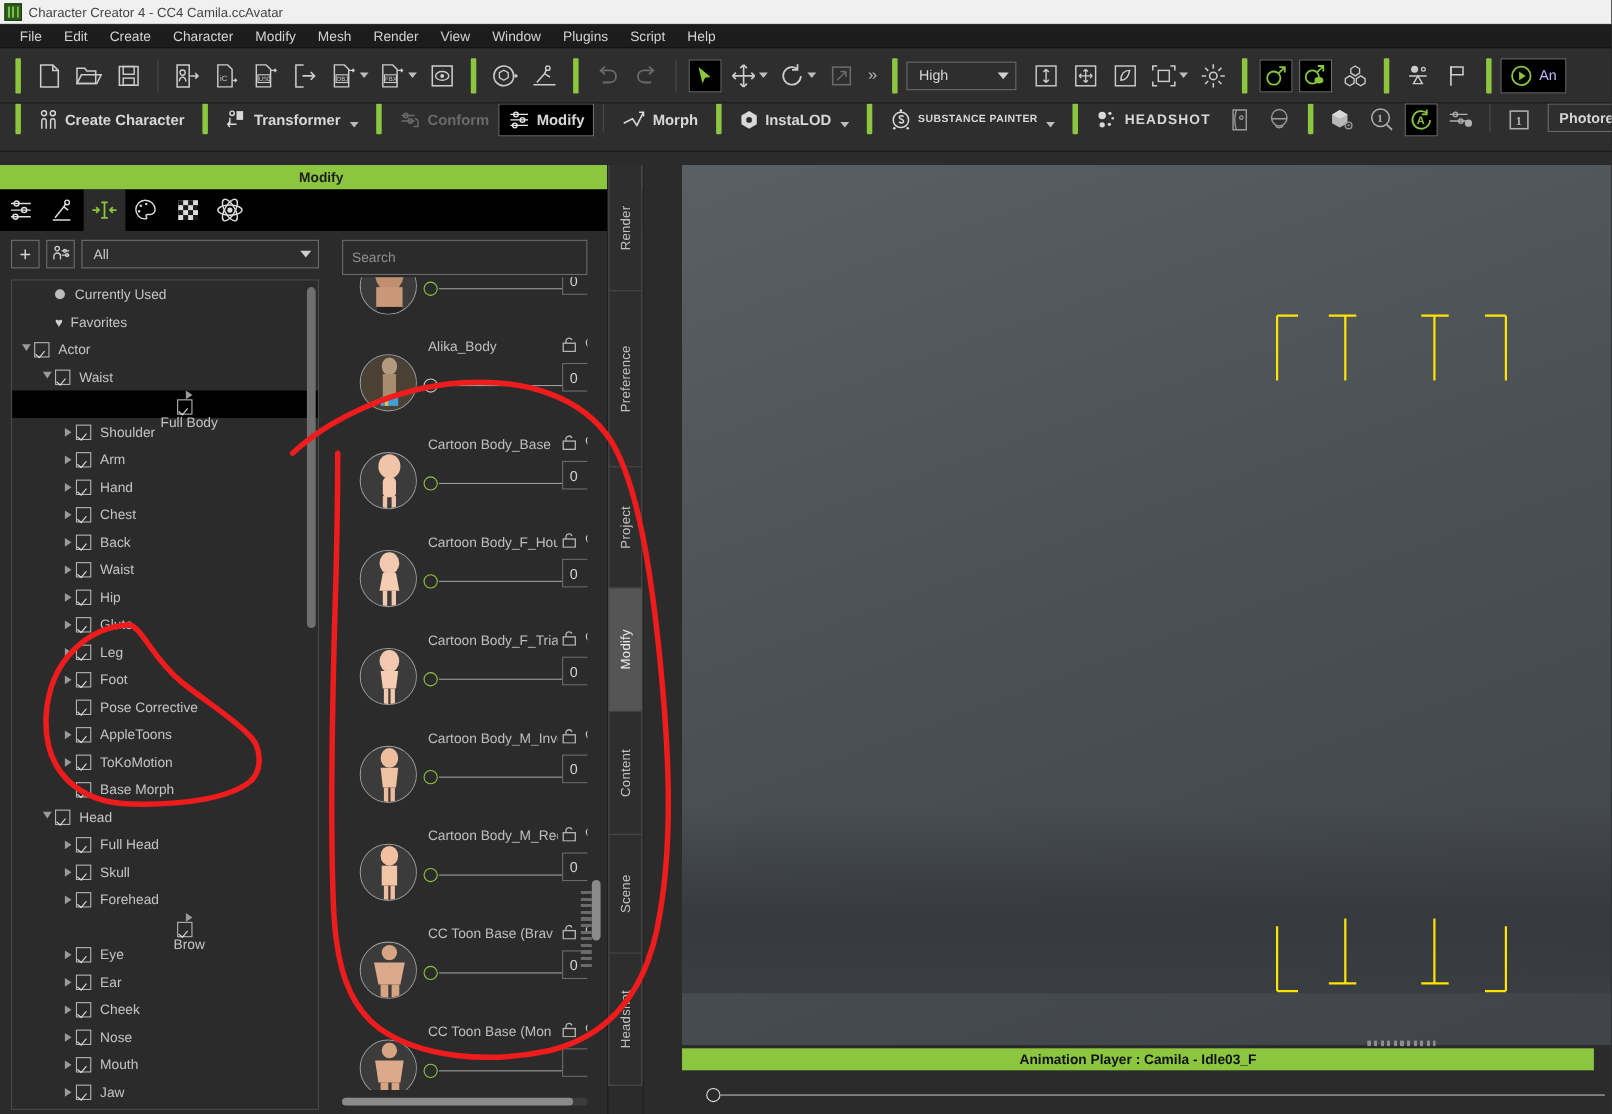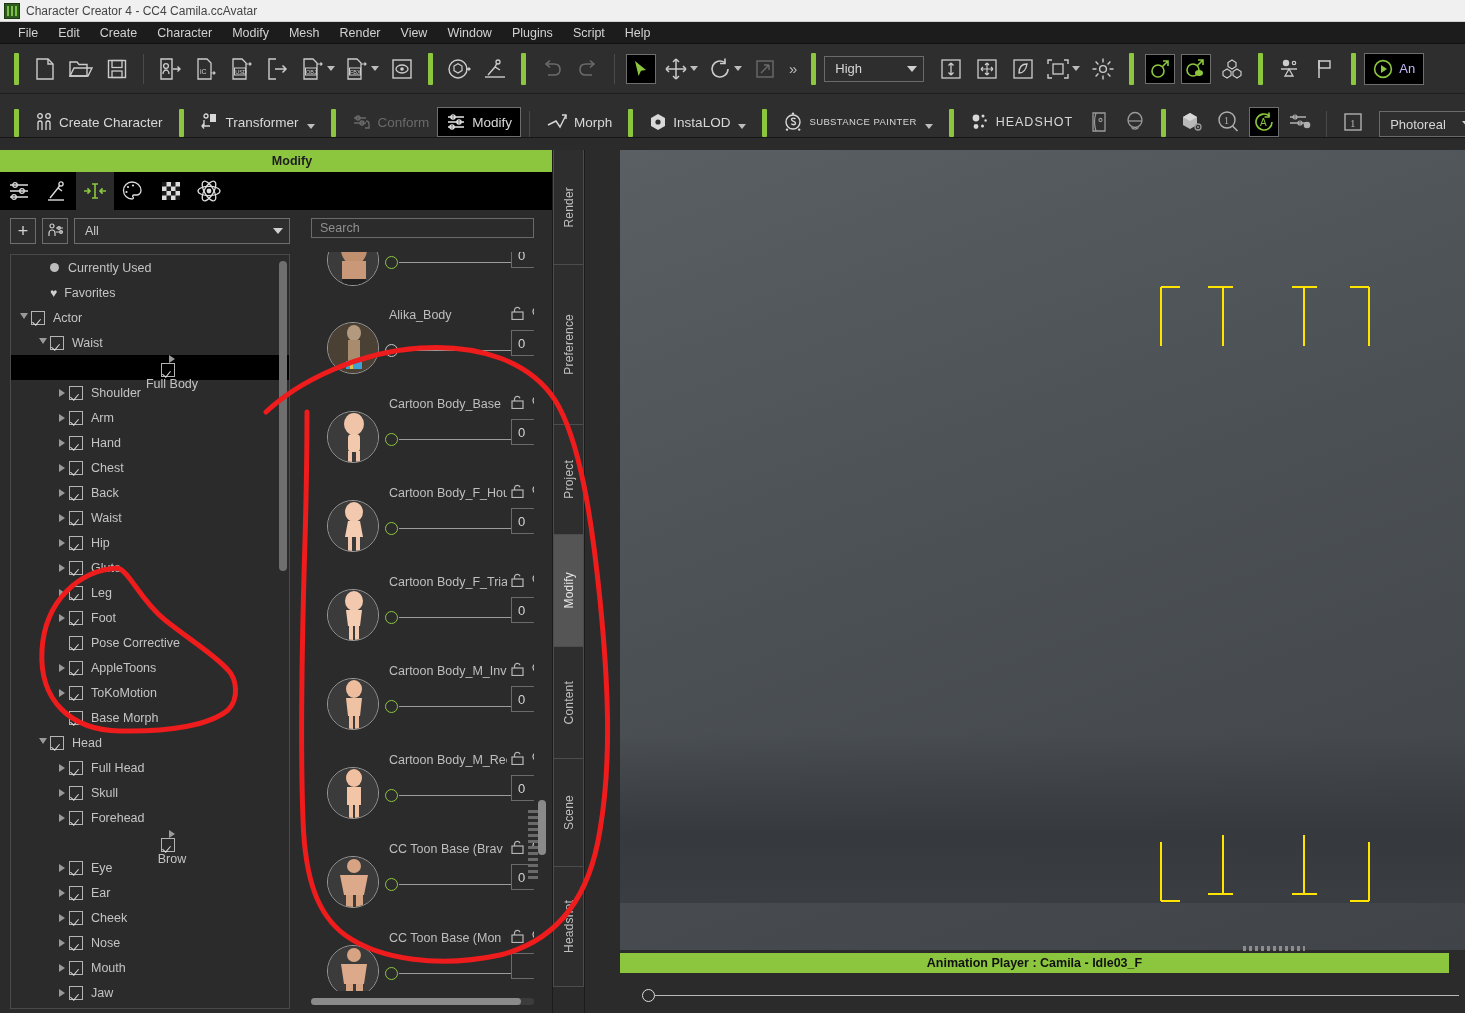--- a/index.html
+++ b/index.html
@@ -46,22 +46,22 @@
   .caret { width:0;height:0;border-left:4px solid transparent;border-right:4px solid transparent;
            border-top:5px solid #bdbdbd; margin-left:2px; flex:none; }
   .chev { color:#bdbdbd; font-size:15px; margin:0 6px; flex:none;}
   .combo { height:26px; border:1px solid #6a6a6a; background:#2e2e2e; display:flex;
            align-items:center; padding:0 6px 0 10px; color:#d6d6d6; font-size:13px; flex:none;}
   .combo .cv { flex:1; }
   .combo .ca { width:0;height:0;border-left:5px solid transparent;border-right:5px solid transparent;
                border-top:6px solid #d0d0d0; margin-left:12px;}
 
   
-  #toolbar2 { height:44px; background:#2e2e2e; display:flex; align-items:flex-end;
-              padding-left:6px; border-bottom:1px solid #151515; }
+  #toolbar2 { height:44px; background:#2e2e2e; display:flex; align-items:flex-start;
+              padding-left:6px; border-bottom:1px solid #151515;font-weight:bold; }
   .mbtn { display:flex; align-items:center; height:30px; padding:0 8px; color:#d8d8d8;
           font-size:13.5px; flex:none; white-space:nowrap;}
   .mbtn.sel { background:#000; border:1px solid #6d6d6d; }
   .mbtn.dis { color:#6a6a6a; }
   .mbtn .ic { margin-right:6px; display:flex; align-items:center; }
 
   
   #main { position:absolute; left:0; top:150px; right:0; bottom:0; }
 
   
@@ -102,21 +102,21 @@
                border-right:1.6px solid #dcdcdc; border-bottom:1.6px solid #dcdcdc;
                transform:rotate(40deg); }
   .dotico { width:9px;height:9px;border-radius:50%; background:#bdbdbd; margin-right:9px; flex:none;}
   .heartico { color:#d0d0d0; font-size:12px; margin-right:7px; flex:none;}
   #treescroll { position:absolute; right:2px; top:6px; width:8px; height:310px;
                 background:#6f6f6f; border-radius:4px;}
 
   
   #morphside { position:absolute; left:303px; top:60px; right:32px; bottom:0; background:#2b2b2b;
                padding:8px 0 0 8px;}
-  #searchbox { height:20px; border:1px solid #6a6a6a; background:#2b2b2b; margin-right:18px;
+  #searchbox { height:32px; border:1px solid #6a6a6a; background:#2b2b2b; margin-right:18px;
                display:flex; align-items:center; padding:0 8px; color:#8f8f8f; font-size:12.5px;}
   #morphlist { position:absolute; left:8px; right:18px; top:42px; bottom:22px; overflow:hidden;}
   .mrow { height:89px; position:relative; }
   .mrow .mname { position:absolute; left:78px; top:8px; font-size:12.5px; color:#bfbfbf;
                  white-space:nowrap; overflow:hidden; width:118px;}
   .mrow .micons{ position:absolute; left:200px; top:6px; display:flex; gap:8px; align-items:center;}
   .thumb { position:absolute; left:16px; top:22px; width:52px;height:52px; border-radius:50%;
            border:1px solid #9a9a9a; overflow:hidden; background:#3a3a3a;}
   .sliderrow { position:absolute; left:74px; top:40px; right:0; height:20px; display:flex; align-items:center;}
   .knob { width:13px;height:13px;border-radius:50%; border:1.6px solid #8cc63f; background:transparent; flex:none;}

